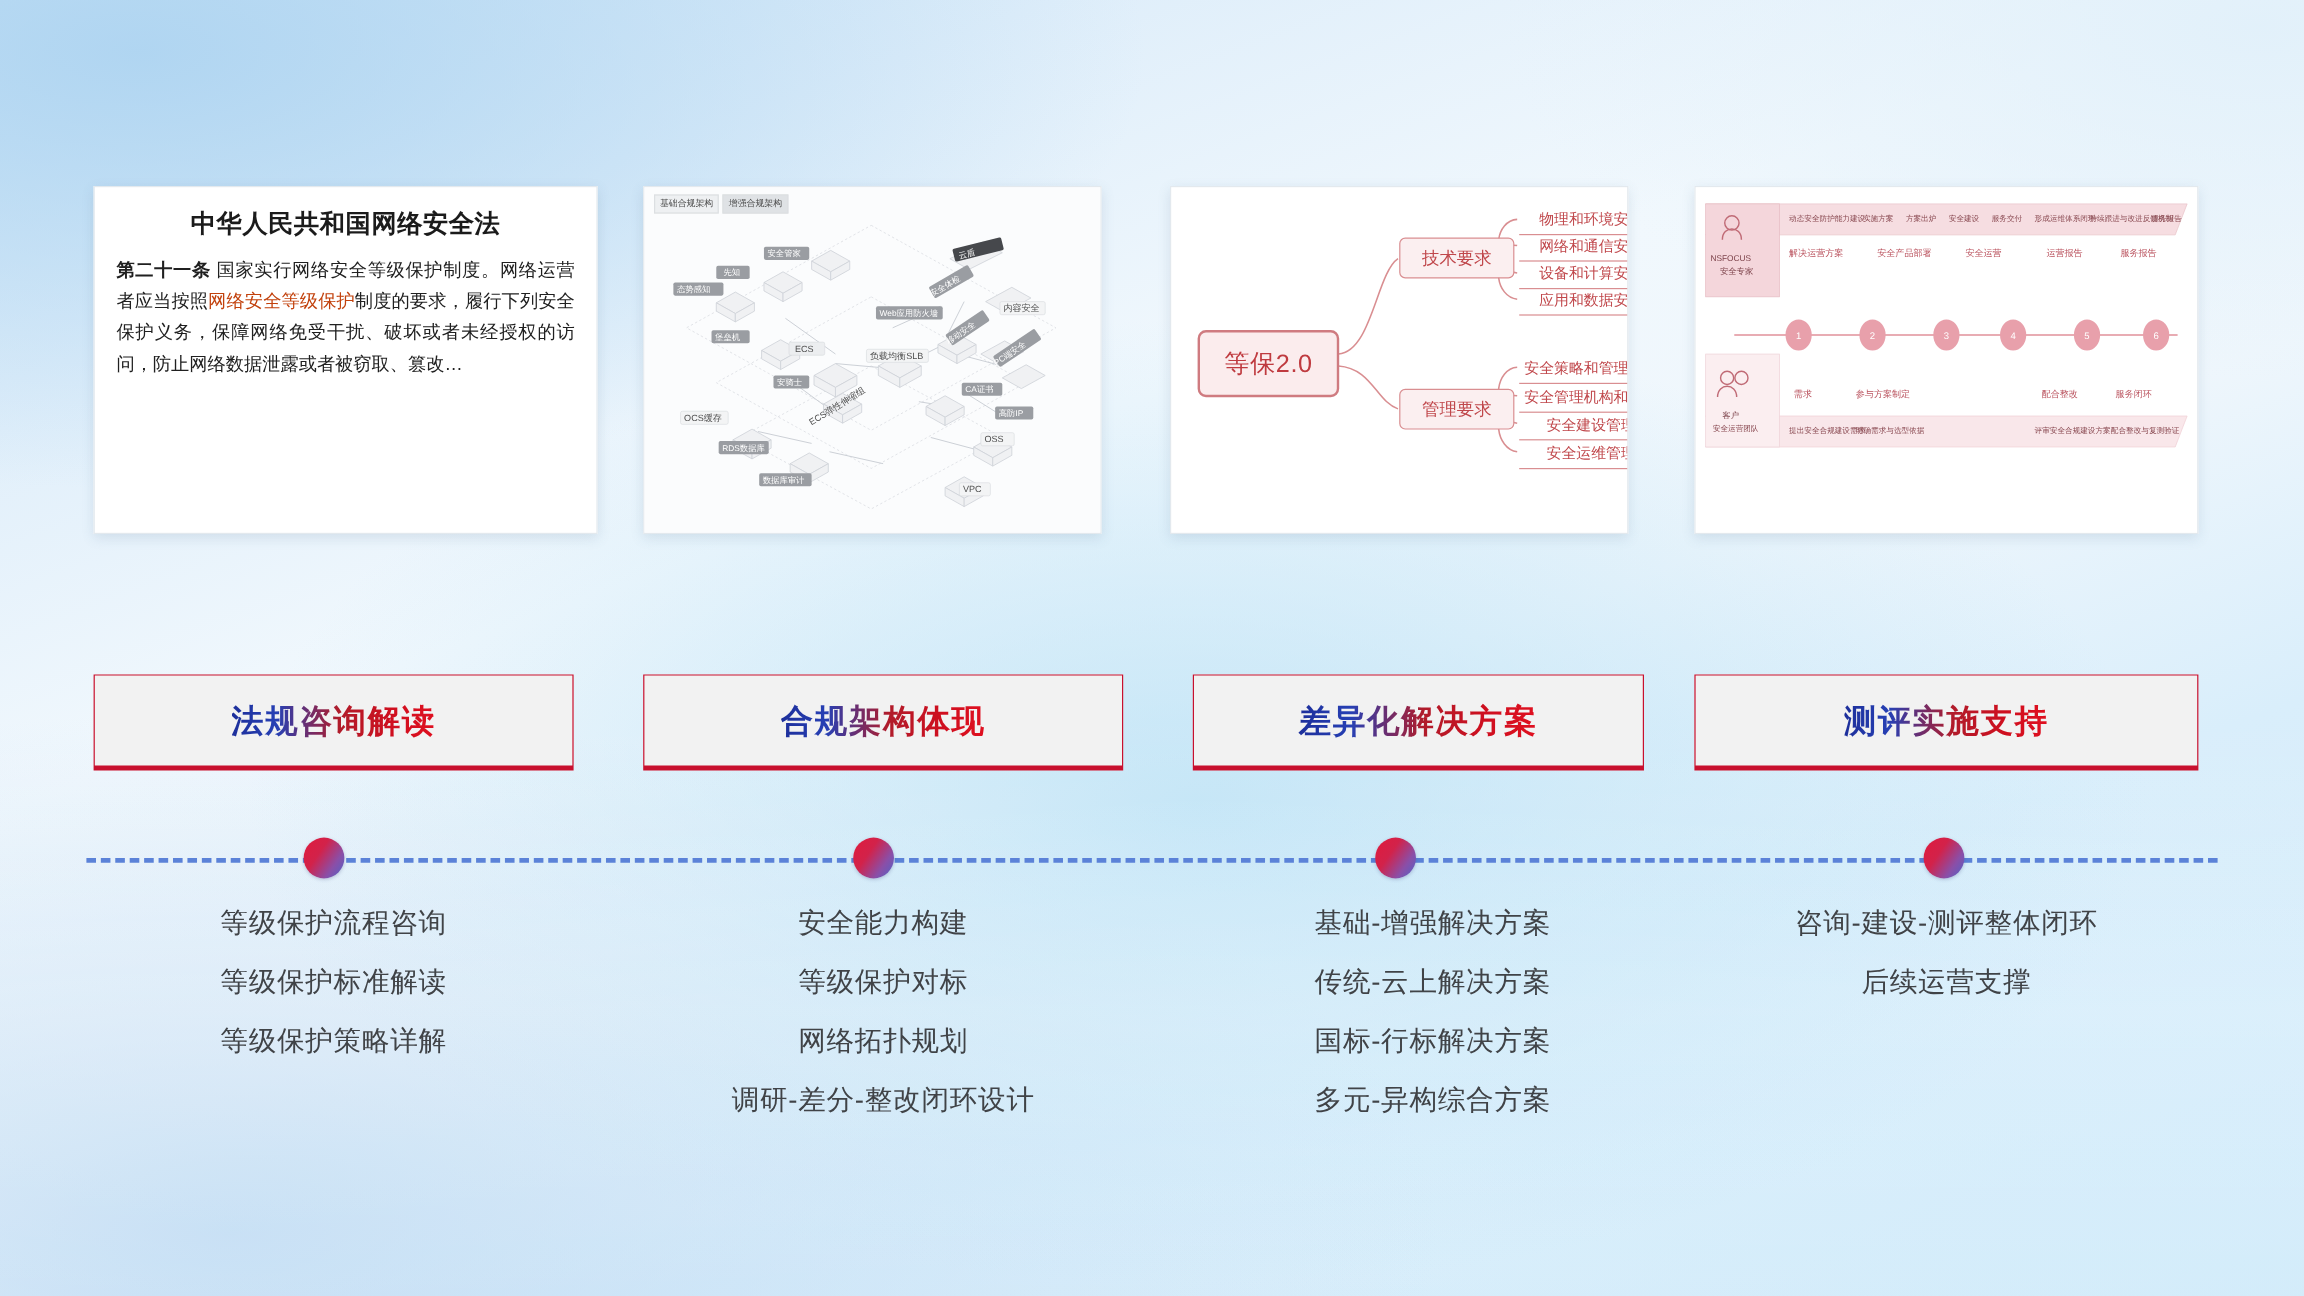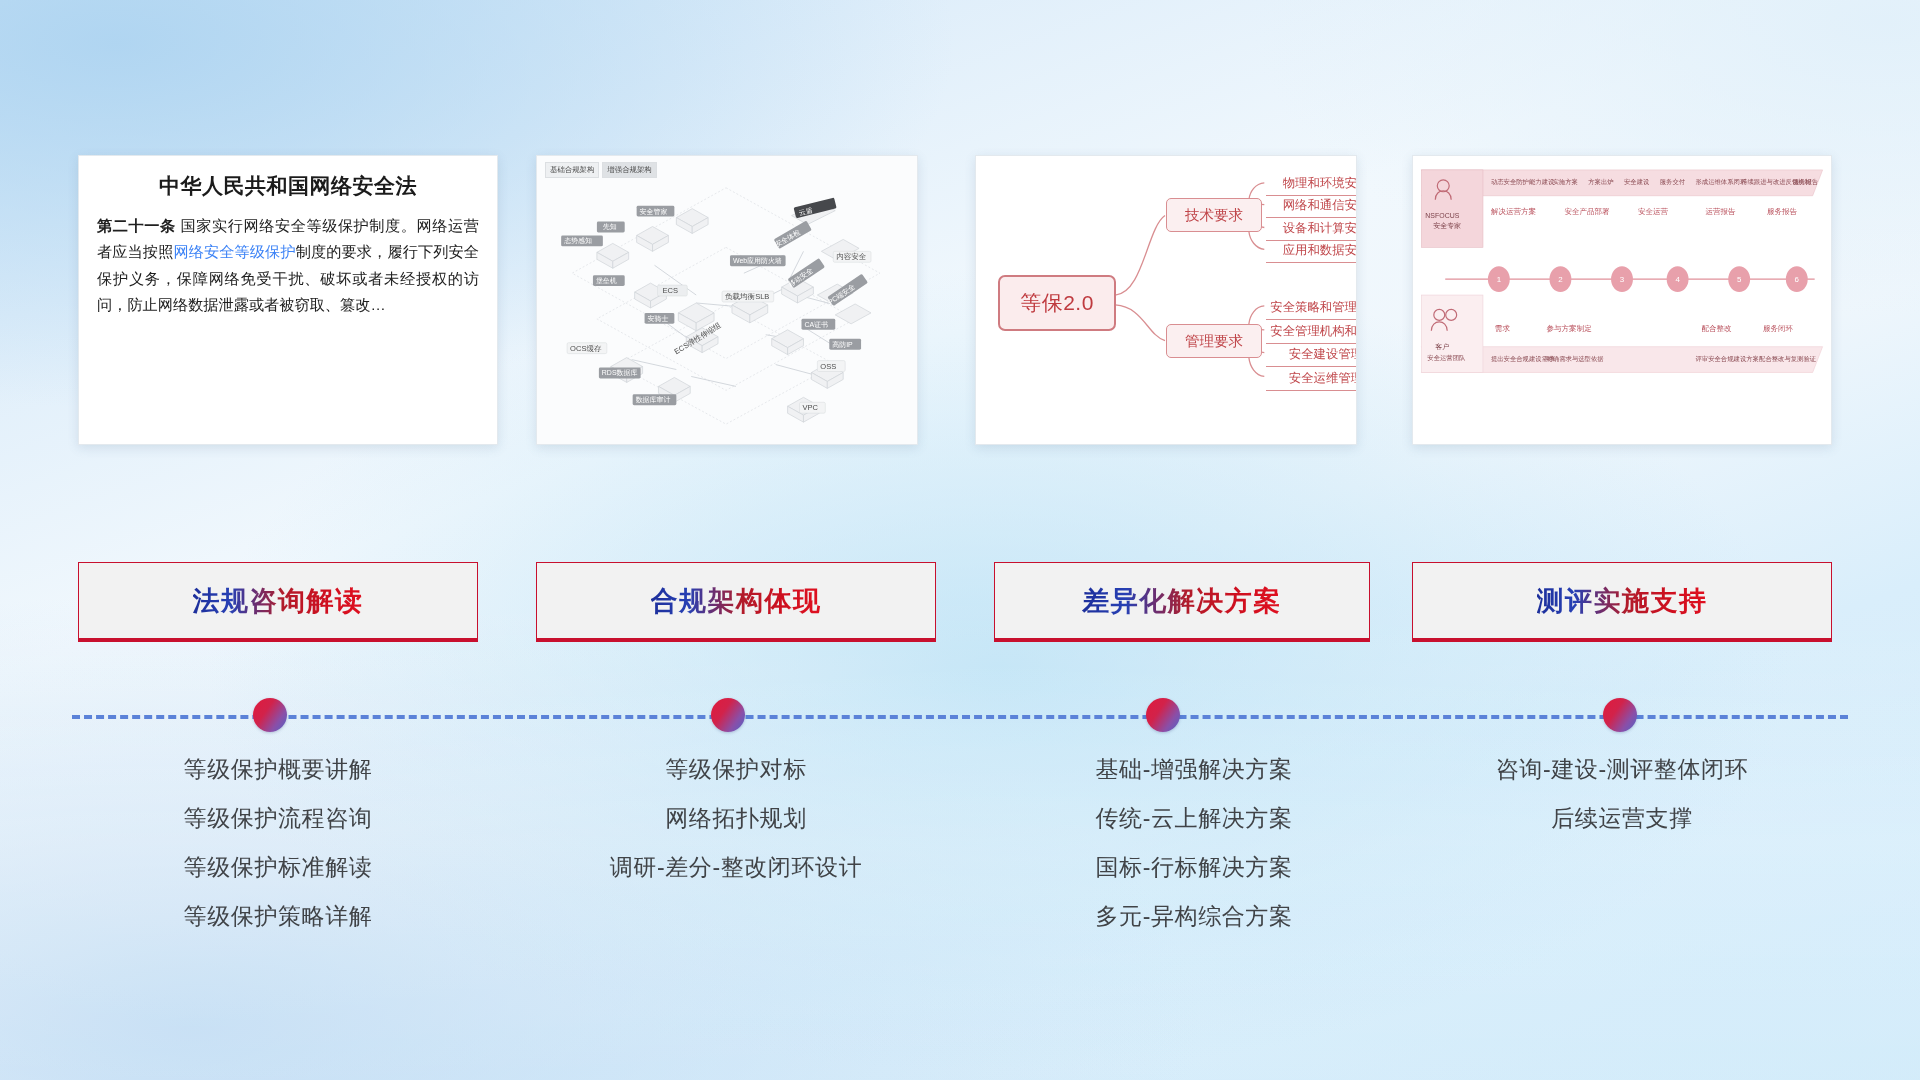--- a/index.html
+++ b/index.html
@@ -43,21 +43,21 @@
   .thumb.t3 { left:975px; width:382px; }
   .thumb.t4 { left:1412px;width:420px; background:#fdfdfd;}
 
   
   .law { padding:16px 18px 10px 18px; }
   .law-title { text-align:center; font-size:21px; font-weight:bold; color:#1b1b1b;
     letter-spacing:.5px; margin-bottom:13px; }
   .law-p { font-size:15.2px; line-height:1.72; color:#202020; text-align:justify; }
   .law-p + .law-p { margin-top:8px; }
   .law-art { font-weight:bold; }
-  .law-hl { color:#3b82f6;font-family:Liberation Mono, monospace; }
+  .law-hl { color:#c2410c;font-family:Liberation Mono, monospace; }
 
   
   .arch { position:relative; width:100%; height:100%; background:#fbfcfd; }
   .arch-tabs { position:absolute; top:6px; left:8px; display:flex; gap:3px; z-index:4;}
   .arch-tab { font-size:7.4px; color:#4a4a4a; padding:2px 4px; background:#eef0f2;
     border:1px solid #dcdfe2; white-space:nowrap; }
   .arch-tab.on { background:#dfe2e5; }
   .arch svg { position:absolute; inset:0; width:100%; height:100%; }
   .nlab { font-size:7px; fill:#fff; }
   .nlab-d { font-size:7.6px; fill:#4d4d4d; }
@@ -401,26 +401,26 @@
   <div class="timeline">
     <div class="tl-line"></div>
     <div class="tl-dot d1"></div>
     <div class="tl-dot d2"></div>
     <div class="tl-dot d3"></div>
     <div class="tl-dot d4"></div>
   </div>
 
   <div class="lists">
     <div class="col c1">
-      <div class="li">等级保护概要讲解</div>
       <div class="li">等级保护流程咨询</div>
       <div class="li">等级保护标准解读</div>
       <div class="li">等级保护策略详解</div>
     </div>
     <div class="col c2">
+      <div class="li">安全能力构建</div>
       <div class="li">等级保护对标</div>
       <div class="li">网络拓扑规划</div>
       <div class="li">调研-差分-整改闭环设计</div>
     </div>
     <div class="col c3">
       <div class="li">基础-增强解决方案</div>
       <div class="li">传统-云上解决方案</div>
       <div class="li">国标-行标解决方案</div>
       <div class="li">多元-异构综合方案</div>
     </div>

